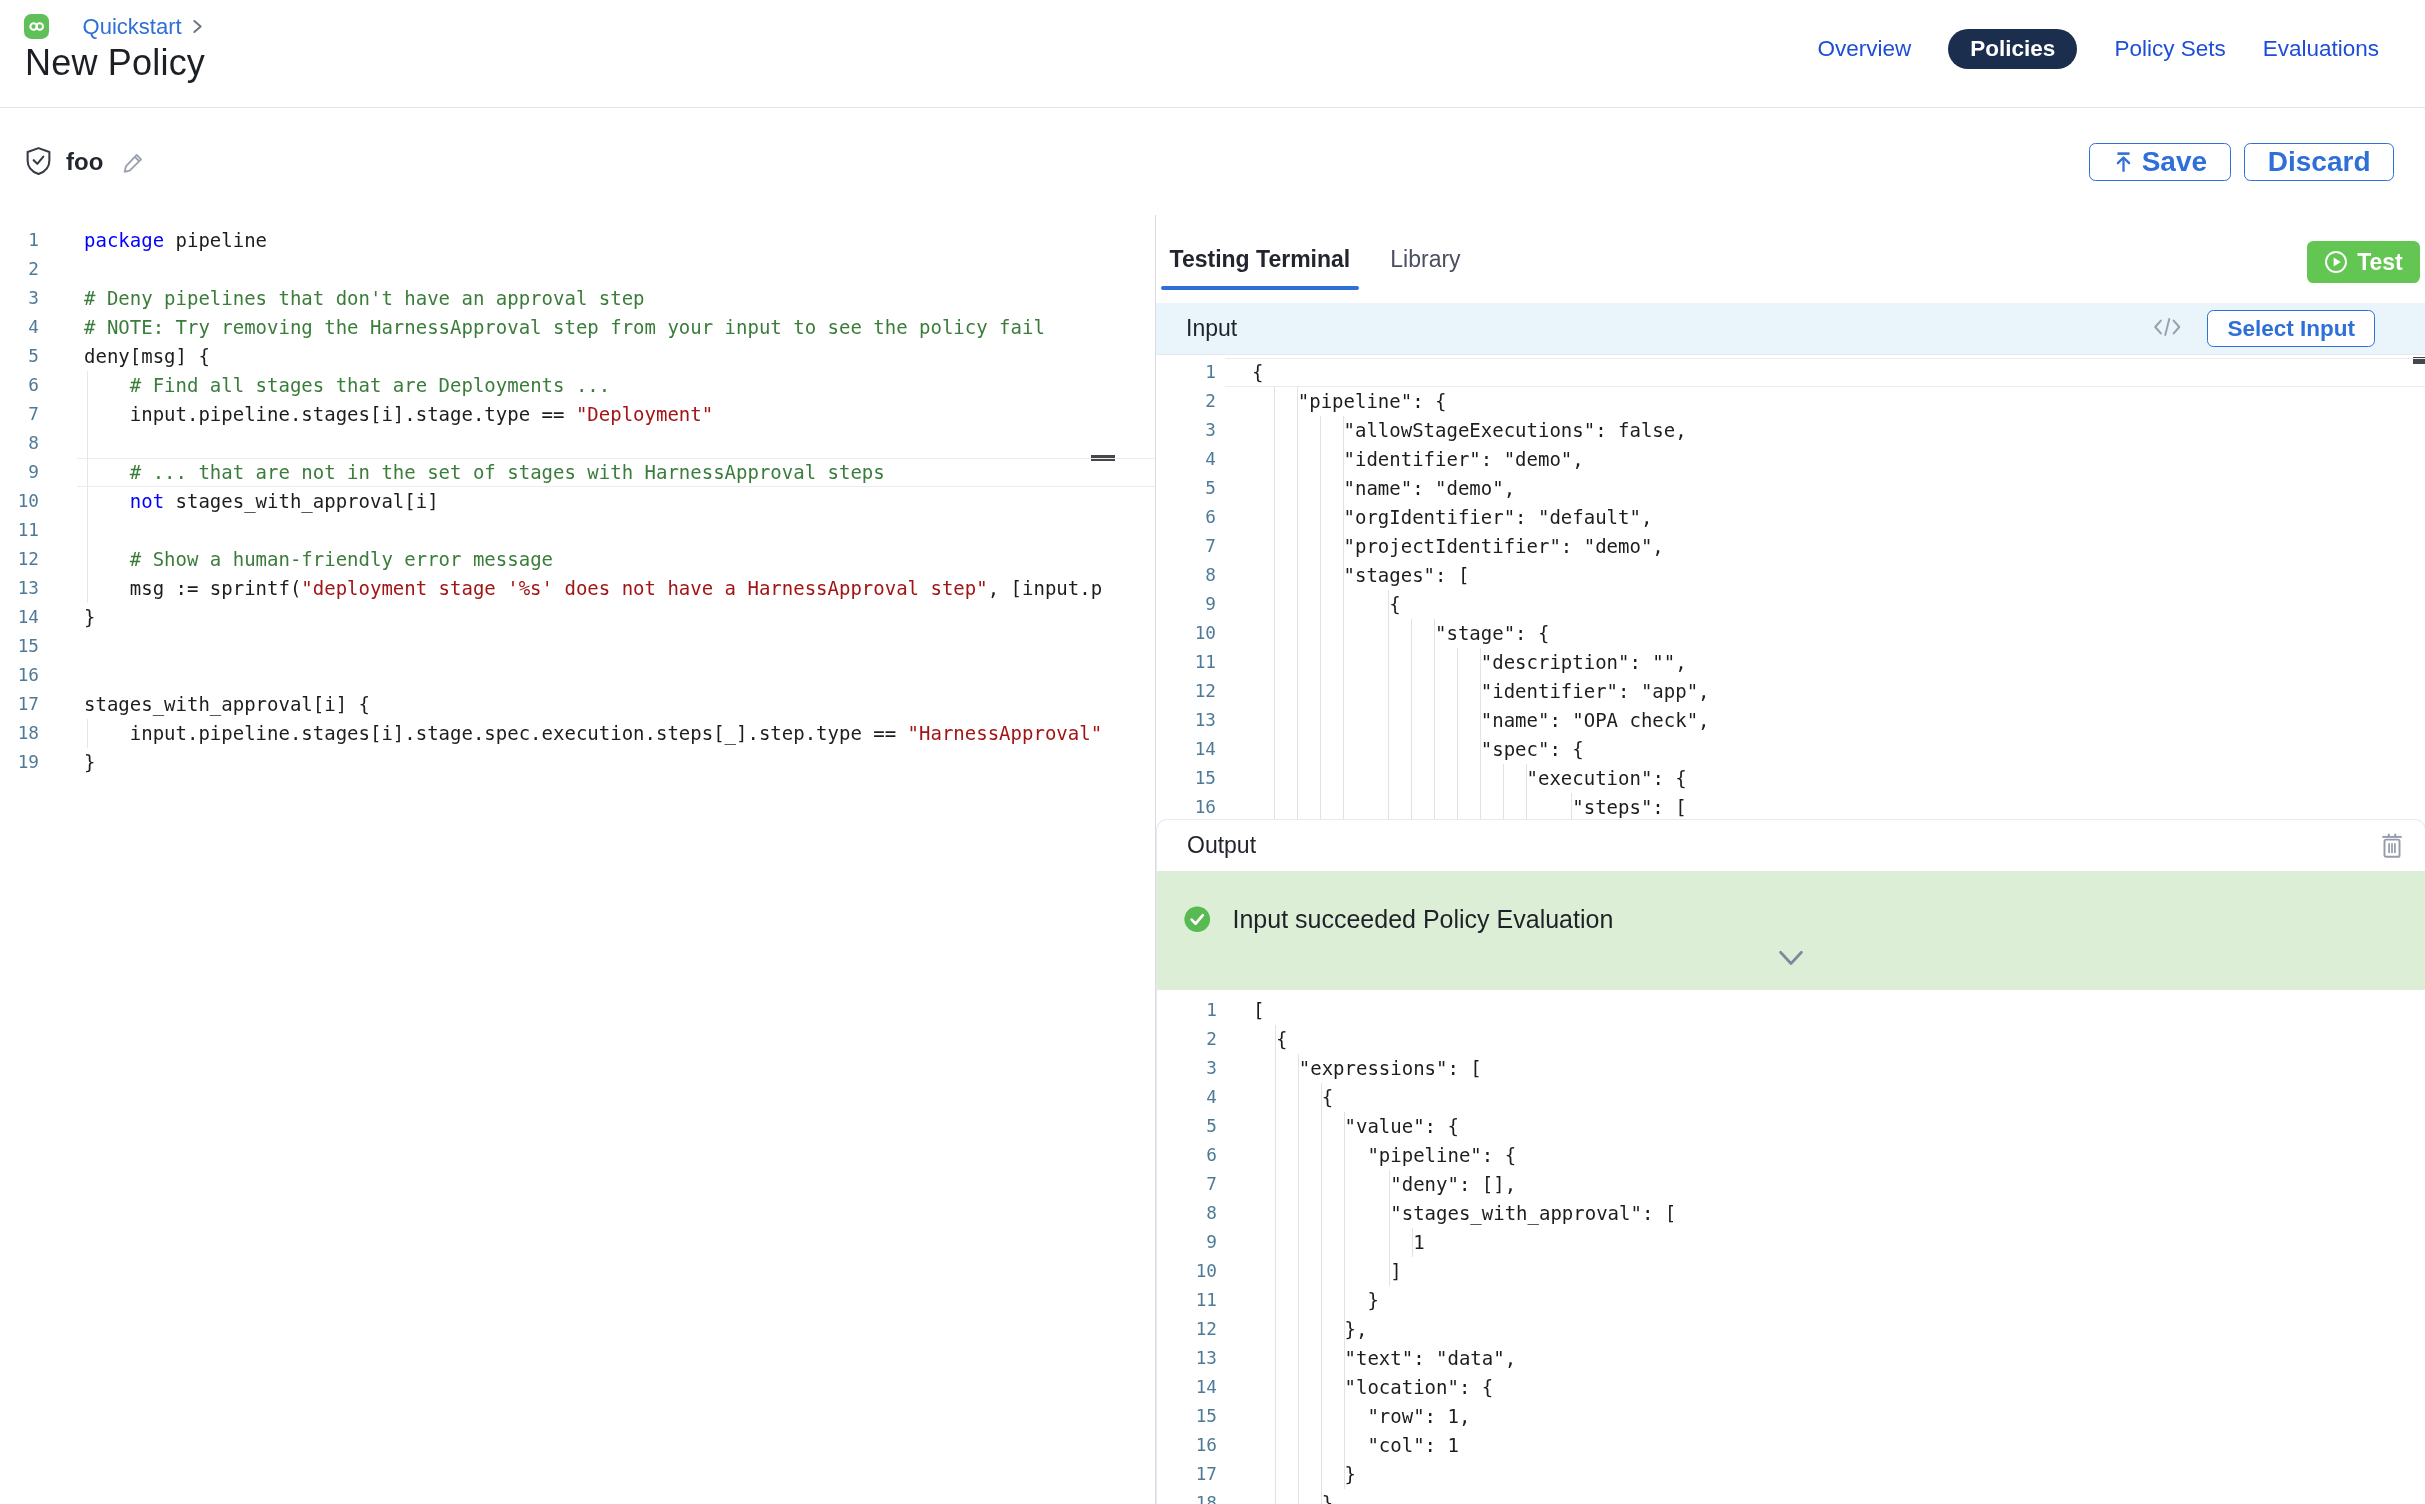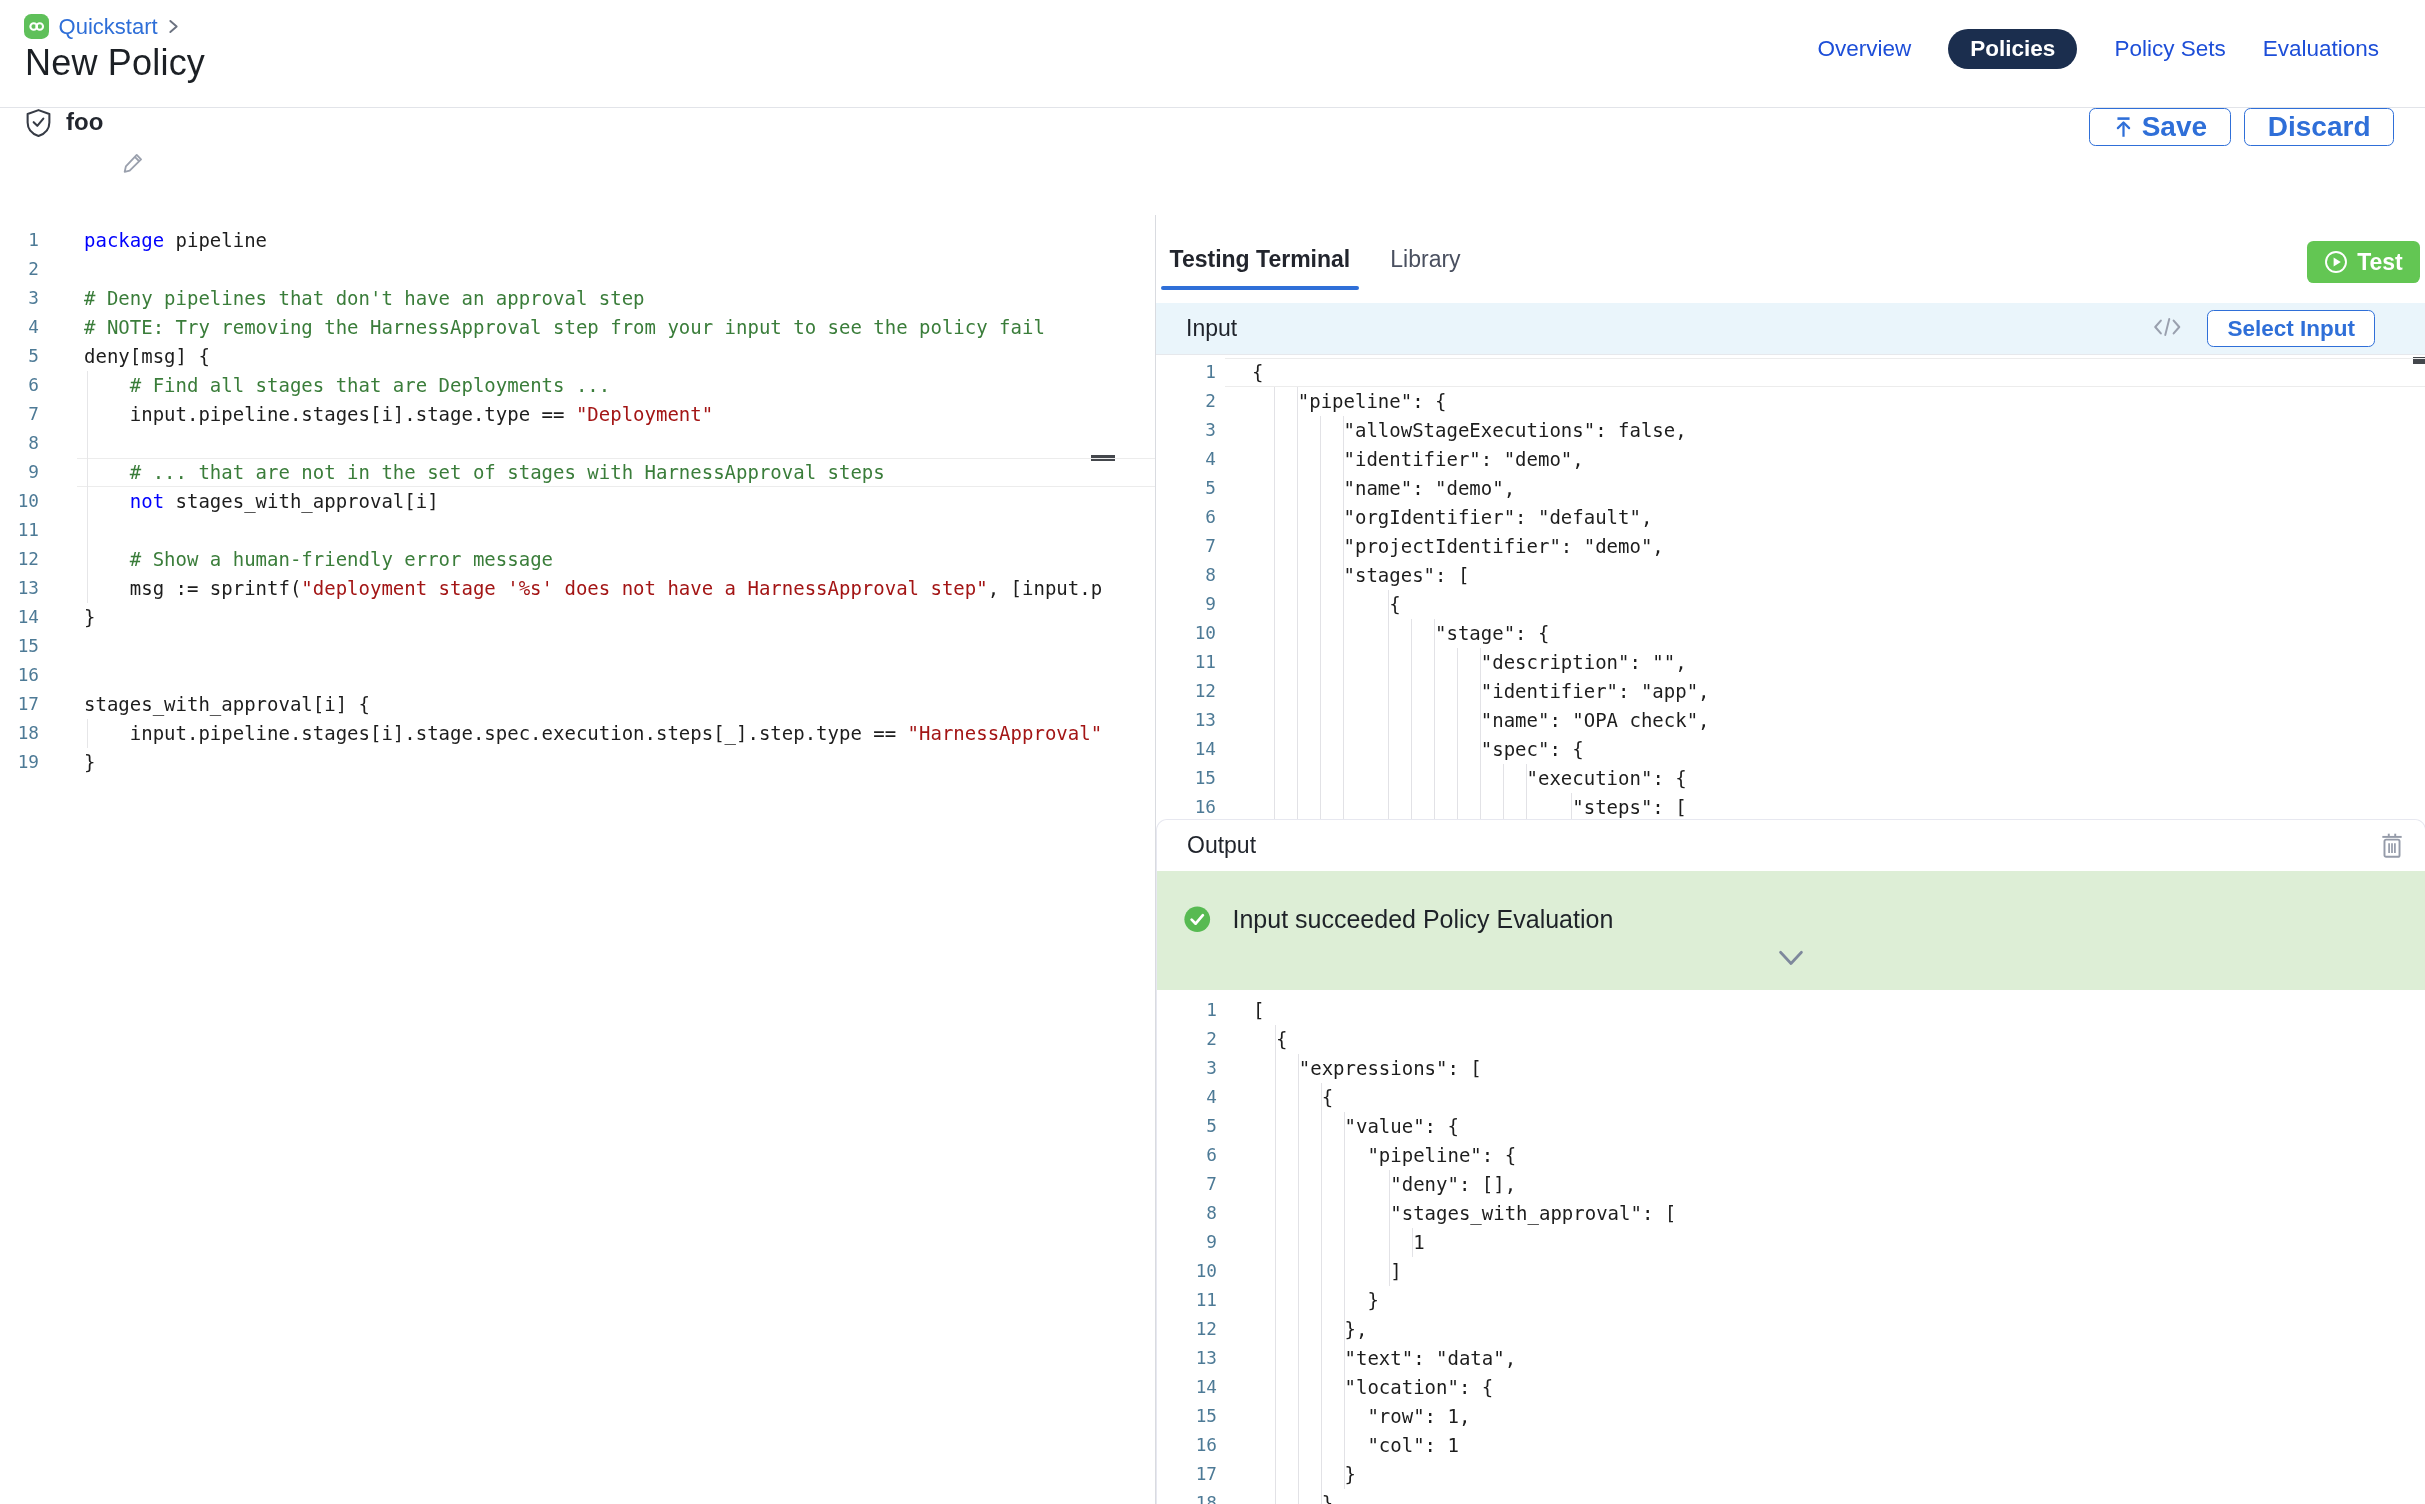--- a/index.html
+++ b/index.html
@@ -2,29 +2,29 @@
 <html style="font-size:13px"><head>
 <meta charset="utf-8">
 <style>
   html,body{margin:0;padding:0;background:#fff;}
   .app{position:relative;width:2426px;height:1505px;background:#ffffff;overflow:hidden;
        font-family:"Liberation Sans",sans-serif;color:#1f232b;}
 
   
   .topbar{position:absolute;left:0;top:0;width:100%;height:107px;}
   .crumbs{position:absolute;left:24px;top:13.7px;display:flex;align-items:center;gap:9.6px;}
-  .crumb-link{font-size:22px;color:#2f6fd8;cursor:pointer;}
+  .crumb-link{font-size:22px;color:#2f6fd8;cursor:pointer;margin-left:24px;}
   .page-title{position:absolute;left:25px;top:42px;font-size:36px;font-weight:400;color:#1c2025;letter-spacing:0.2px;}
   .top-tabs{position:absolute;right:47px;top:29px;display:flex;align-items:center;gap:37px;}
   .top-tab{font-size:22.5px;color:#1d4ed8;cursor:pointer;white-space:nowrap;}
   .top-tab.active{background:#1b2e4e;color:#ffffff;border-radius:21px;padding:7.2px 22px;font-weight:600;}
   .hdiv{position:absolute;left:0;width:100%;height:0.8px;background:#e2e4e9;}
 
   
-  .toolbar{position:absolute;left:0;top:108px;width:100%;height:108px;display:flex;padding:0 32px 0 24px;box-sizing:border-box;}
+  .toolbar{position:absolute;left:0;top:108px;width:100%;height:108px;display:flex;align-items:center;padding:0 32px 0 24px;box-sizing:border-box;}
   .policy-name{font-size:24px;font-weight:700;color:#22262e;margin-left:13px;}
   .edit-btn{margin-left:17.7px;background:none;border:none;padding:0;cursor:pointer;line-height:0;}
   .toolbar-actions{margin-left:auto;display:flex;gap:13.7px;}
   .btn-outline{display:flex;align-items:center;gap:8px;justify-content:center;height:38px;padding:0 22.5px;
      background:#fff;border:1.6px solid #2f6fd8;border-radius:6.4px;color:#2f6fd8;font-size:28px;font-weight:600;
      font-family:"Liberation Sans",sans-serif;cursor:pointer;}
 
   
   .vdiv{position:absolute;left:1155px;top:215px;bottom:0;width:0.8px;background:#d9dbe0;}
 

